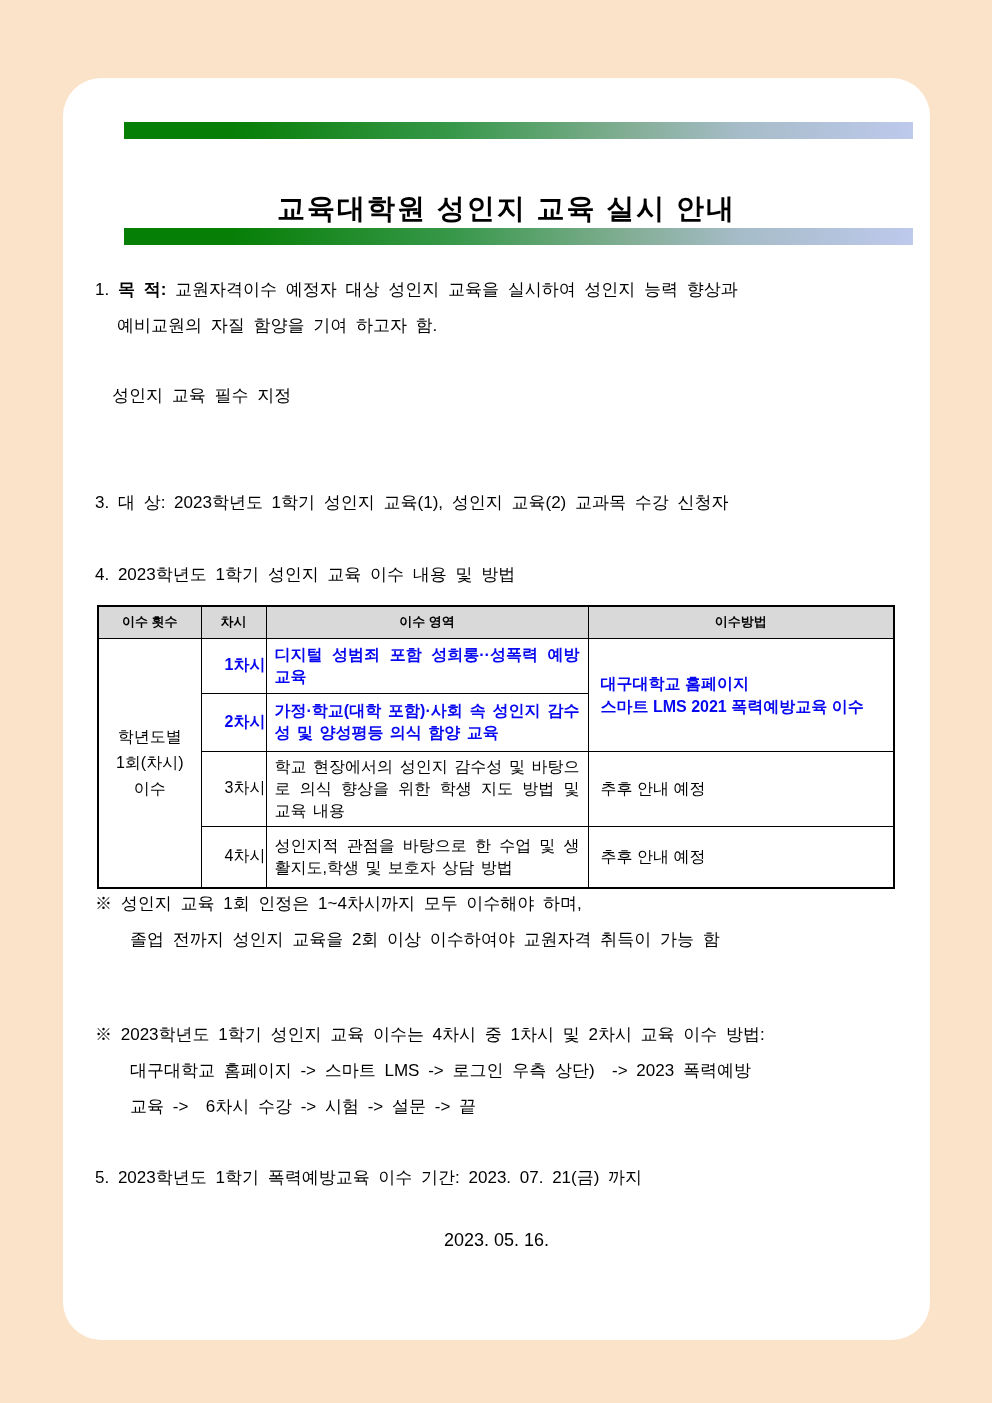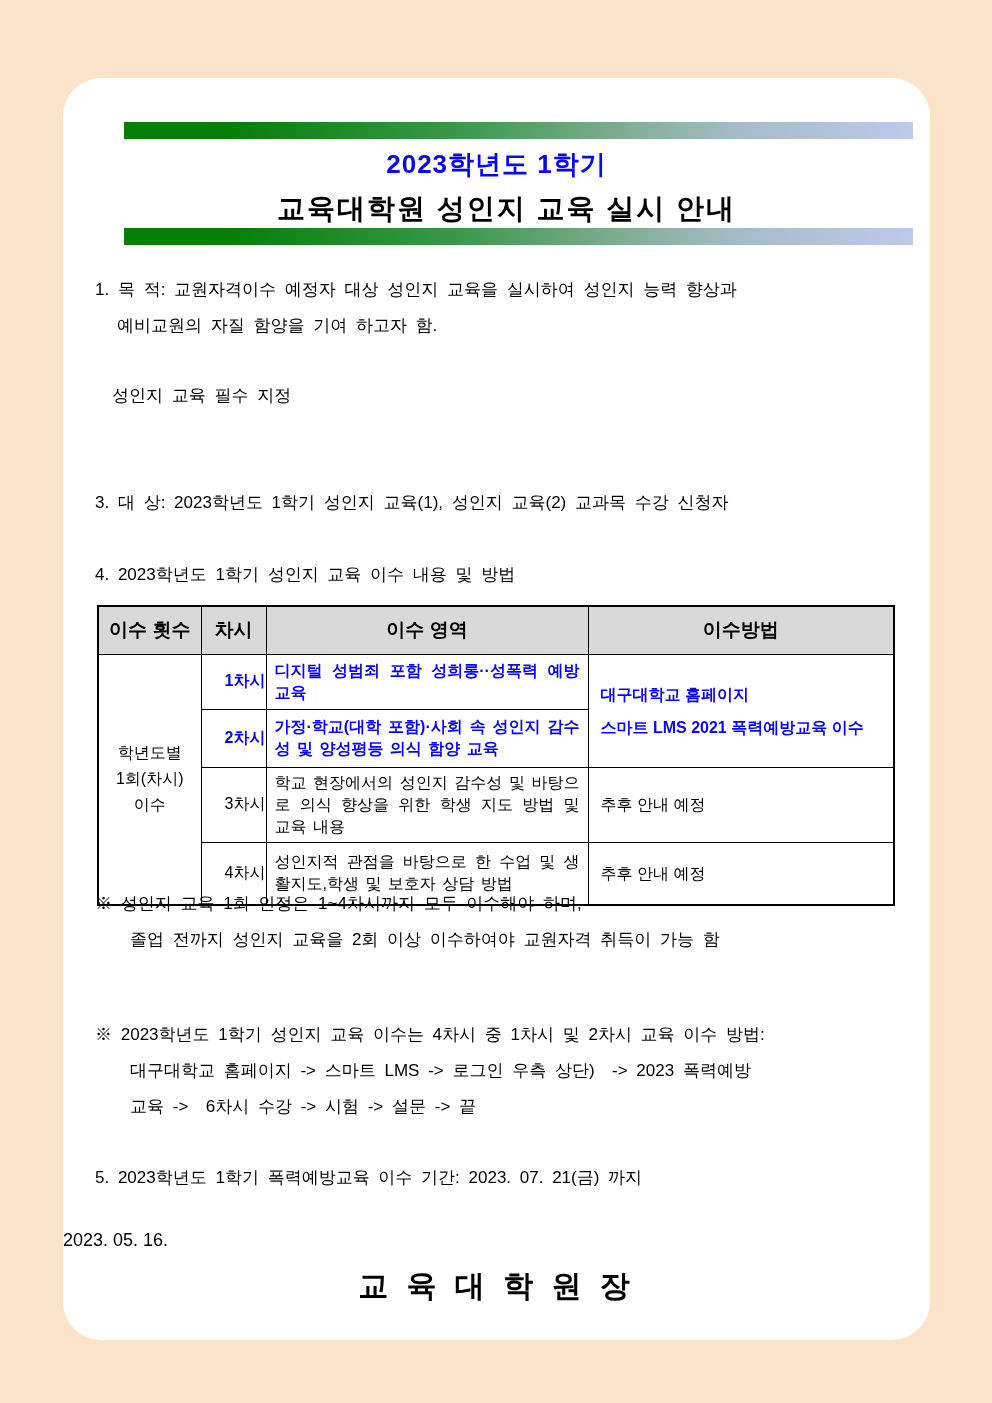--- a/index.html
+++ b/index.html
@@ -41,57 +41,56 @@
     line-height:32px; letter-spacing:2px;margin-left:20px;
   }
   .block {
     position:absolute; left:32px; right:26px;
     font-size:17px; line-height:36px; word-spacing:4px;
   }
   .line { white-space:pre-wrap; }
   .cont { padding-left:22px; }
   .cont2 { padding-left:35px; }
   .num { }
-  b.lbl { font-weight:normal; }
+  b.lbl { font-weight:bold; }
 
   table.edu {
     position:absolute; left:34px; top:527px; width:796px;
     border-collapse:collapse; table-layout:fixed;
     border:2px solid #000;
   }
   .edu th, .edu td { border:1px solid #000; font-size:16px; vertical-align:middle; }
   .edu th {
     background: var(--table-header-bg, #d9d9d9);
-    font-size:19px; font-weight:bold; height:48px; text-align:center;
+    font-size:13px; font-weight:bold; height:32px; text-align:center;
   }
   tr.r1 { height:55px; } tr.r2 { height:58px; }
   tr.r3 { height:65px; } tr.r4 { height:62px;border-radius:13px; }
   td.span-label { text-align:center; white-space:pre-line; line-height:26px; font-size:16px; }
   td.session { text-align:right; }
   td.area { padding:4px 8px; line-height:22px; text-align:justify; word-break:break-all; word-spacing:2px; }
-  td.method { padding:14px 12px; line-height:33px; white-space:pre-line;margin-left:36px; }
+  td.method { padding:14px 12px; line-height:23px; white-space:pre-line;margin-left:36px; }
   .blue { color: var(--accent-blue, #0808f0); font-weight:bold; }
 
   .date-line {
     position:absolute; top:1144px; left:0; right:0;
-    font-size:18px; line-height:36px;
+    text-align:center; font-size:18px; line-height:36px;
   }
   .signature {
     position:absolute; top:1186px; left:0; right:0;
     text-align:center; font-size:30px; font-weight:bold;
     line-height:44px; letter-spacing:5px;
   }
 </style>
 </head>
 <body>
 
 <div class="card">
 
   <div class="bar bar-top"></div>
-  <div class="title1">2023학년도 1학기</div>
   <div class="title2">교육대학원 성인지 교육 실시 안내</div>
   <div class="bar bar-bottom"></div>
 
   <div class="block" style="top:194px">
     <div class="line"><span class="num">1. </span><b class="lbl">목 적:</b><span> 교원자격이수 예정자 대상 성인지 교육을 실시하여 성인지 능력 향상과</span></div>
     <div class="line cont">예비교원의 자질 함양을 기여 하고자 함.</div>
   </div>
 
   <div class="block" style="top:300px">
     <div class="line cont" style="padding-left:17px">성인지 교육 필수 지정</div>
@@ -154,15 +153,14 @@
     <div class="line"><span>※ </span><span>2023학년도 1학기 성인지 교육 이수는 4차시 중 1차시 및 2차시 교육 이수 방법:</span></div>
     <div class="line cont2">대구대학교 홈페이지 -&gt; 스마트 LMS -&gt; 로그인 우측 상단)  -&gt; 2023 폭력예방</div>
     <div class="line cont2">교육 -&gt;  6차시 수강 -&gt; 시험 -&gt; 설문 -&gt; 끝</div>
   </div>
 
   <div class="block" style="top:1082px">
     <div class="line"><span class="num">5. </span><span>2023학년도 1학기 폭력예방교육 이수 기간: 2023. 07. 21(금) 까지</span></div>
   </div>
 
   <div class="date-line">2023. 05. 16.</div>
-  <div class="signature">교 육 대 학 원 장</div>
 
 </div>
 
 </body></html>

